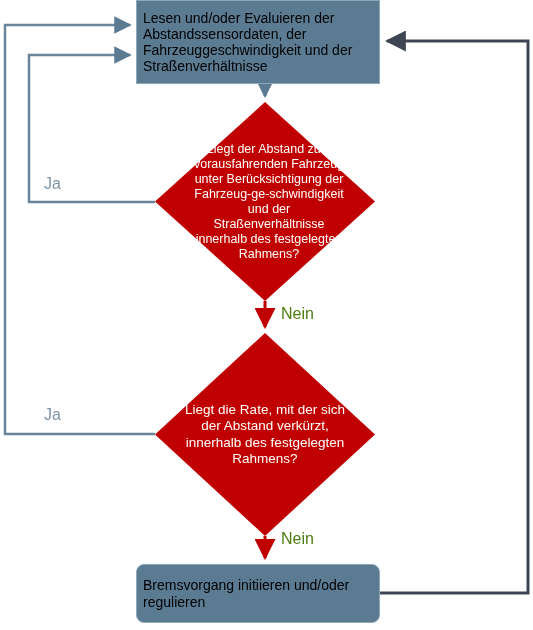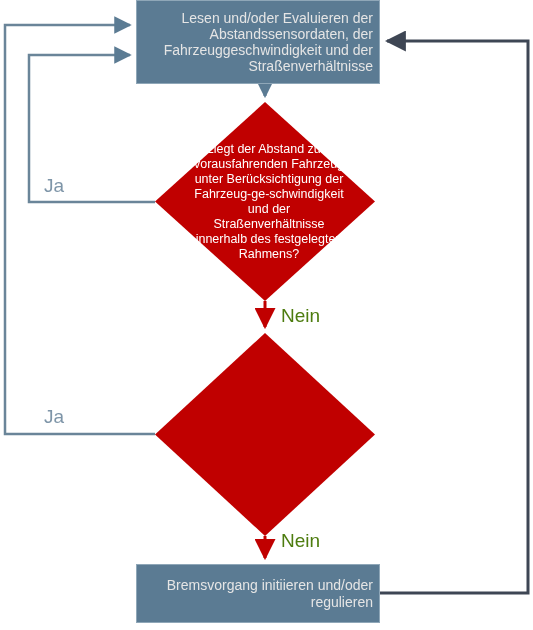--- a/index.html
+++ b/index.html
@@ -23,22 +23,22 @@
     left: 0;
     width: 533px;
     height: 630px;
   }
   .node {
     position: absolute;
     box-sizing: border-box;
     display: flex;
     align-items: center;
     justify-content: center;
-    text-align: right;
-    color: #e5e5e5;
+    text-align: left;
+    color: #000000;
     line-height: 1.16;
   }
   .process-box {
     background: #5b7b93;
     border: 1px solid #8fa7b8;
     font-size: 14px;
   }
   .process-box .node-text {
     padding: 0 6px;
   }
@@ -46,20 +46,21 @@
     left: 136px;
     top: 0px;
     width: 244px;
     height: 84px;
   }
   #node-bottom {
     left: 136px;
     top: 564px;
     width: 244px;
     height: 59px;
+    border-radius: 8px;
   }
   .decision-wrap {
     position: absolute;
   }
   .decision-wrap .diamond-text {
     position: absolute;
     left: 0;
     top: 0;
     width: 100%;
     height: 100%;
@@ -95,21 +96,21 @@
   #decision-2 .diamond-text {
     font-size: 13.5px;
     line-height: 1.22;
   }
   #decision-2 .diamond-text > span {
     display: block;
     width: 176px;
   }
   .edge-label {
     position: absolute;
-    font-size: 19px;
+    font-size: 16px;
     white-space: nowrap;
   }
   .label-ja {
     color: #7e95a8;
   }
   .label-nein {
     color: #4d7c0f;
   }
   #label-ja-1 { left: 44px; top: 175px; }
   #label-ja-2 { left: 44px; top: 406px; }
@@ -170,20 +171,25 @@
   <div class="node process-box" id="node-top">
     <div class="node-text">Lesen und/oder Evaluieren der Abstandssensordaten, der Fahrzeuggeschwindigkeit und der Straßenverhältnisse</div>
   </div>
 
   <div class="decision-wrap" id="decision-1">
     <div class="diamond-text">
       <span>Liegt der Abstand zum vorausfahrenden Fahrzeug unter Berücksichtigung der Fahrzeug-ge-schwindigkeit und der Straßenverhältnisse innerhalb des festgelegten Rahmens?</span>
     </div>
   </div>
 
+  <div class="decision-wrap" id="decision-2">
+    <div class="diamond-text">
+      <span>Liegt die Rate, mit der sich der Abstand verkürzt, innerhalb des festgelegten Rahmens?</span>
+    </div>
+  </div>
 
   <div class="node process-box" id="node-bottom">
     <div class="node-text">Bremsvorgang initiieren und/oder regulieren</div>
   </div>
 
   <div class="edge-label label-ja" id="label-ja-1">Ja</div>
   <div class="edge-label label-ja" id="label-ja-2">Ja</div>
   <div class="edge-label label-nein" id="label-nein-1">Nein</div>
   <div class="edge-label label-nein" id="label-nein-2">Nein</div>
 

